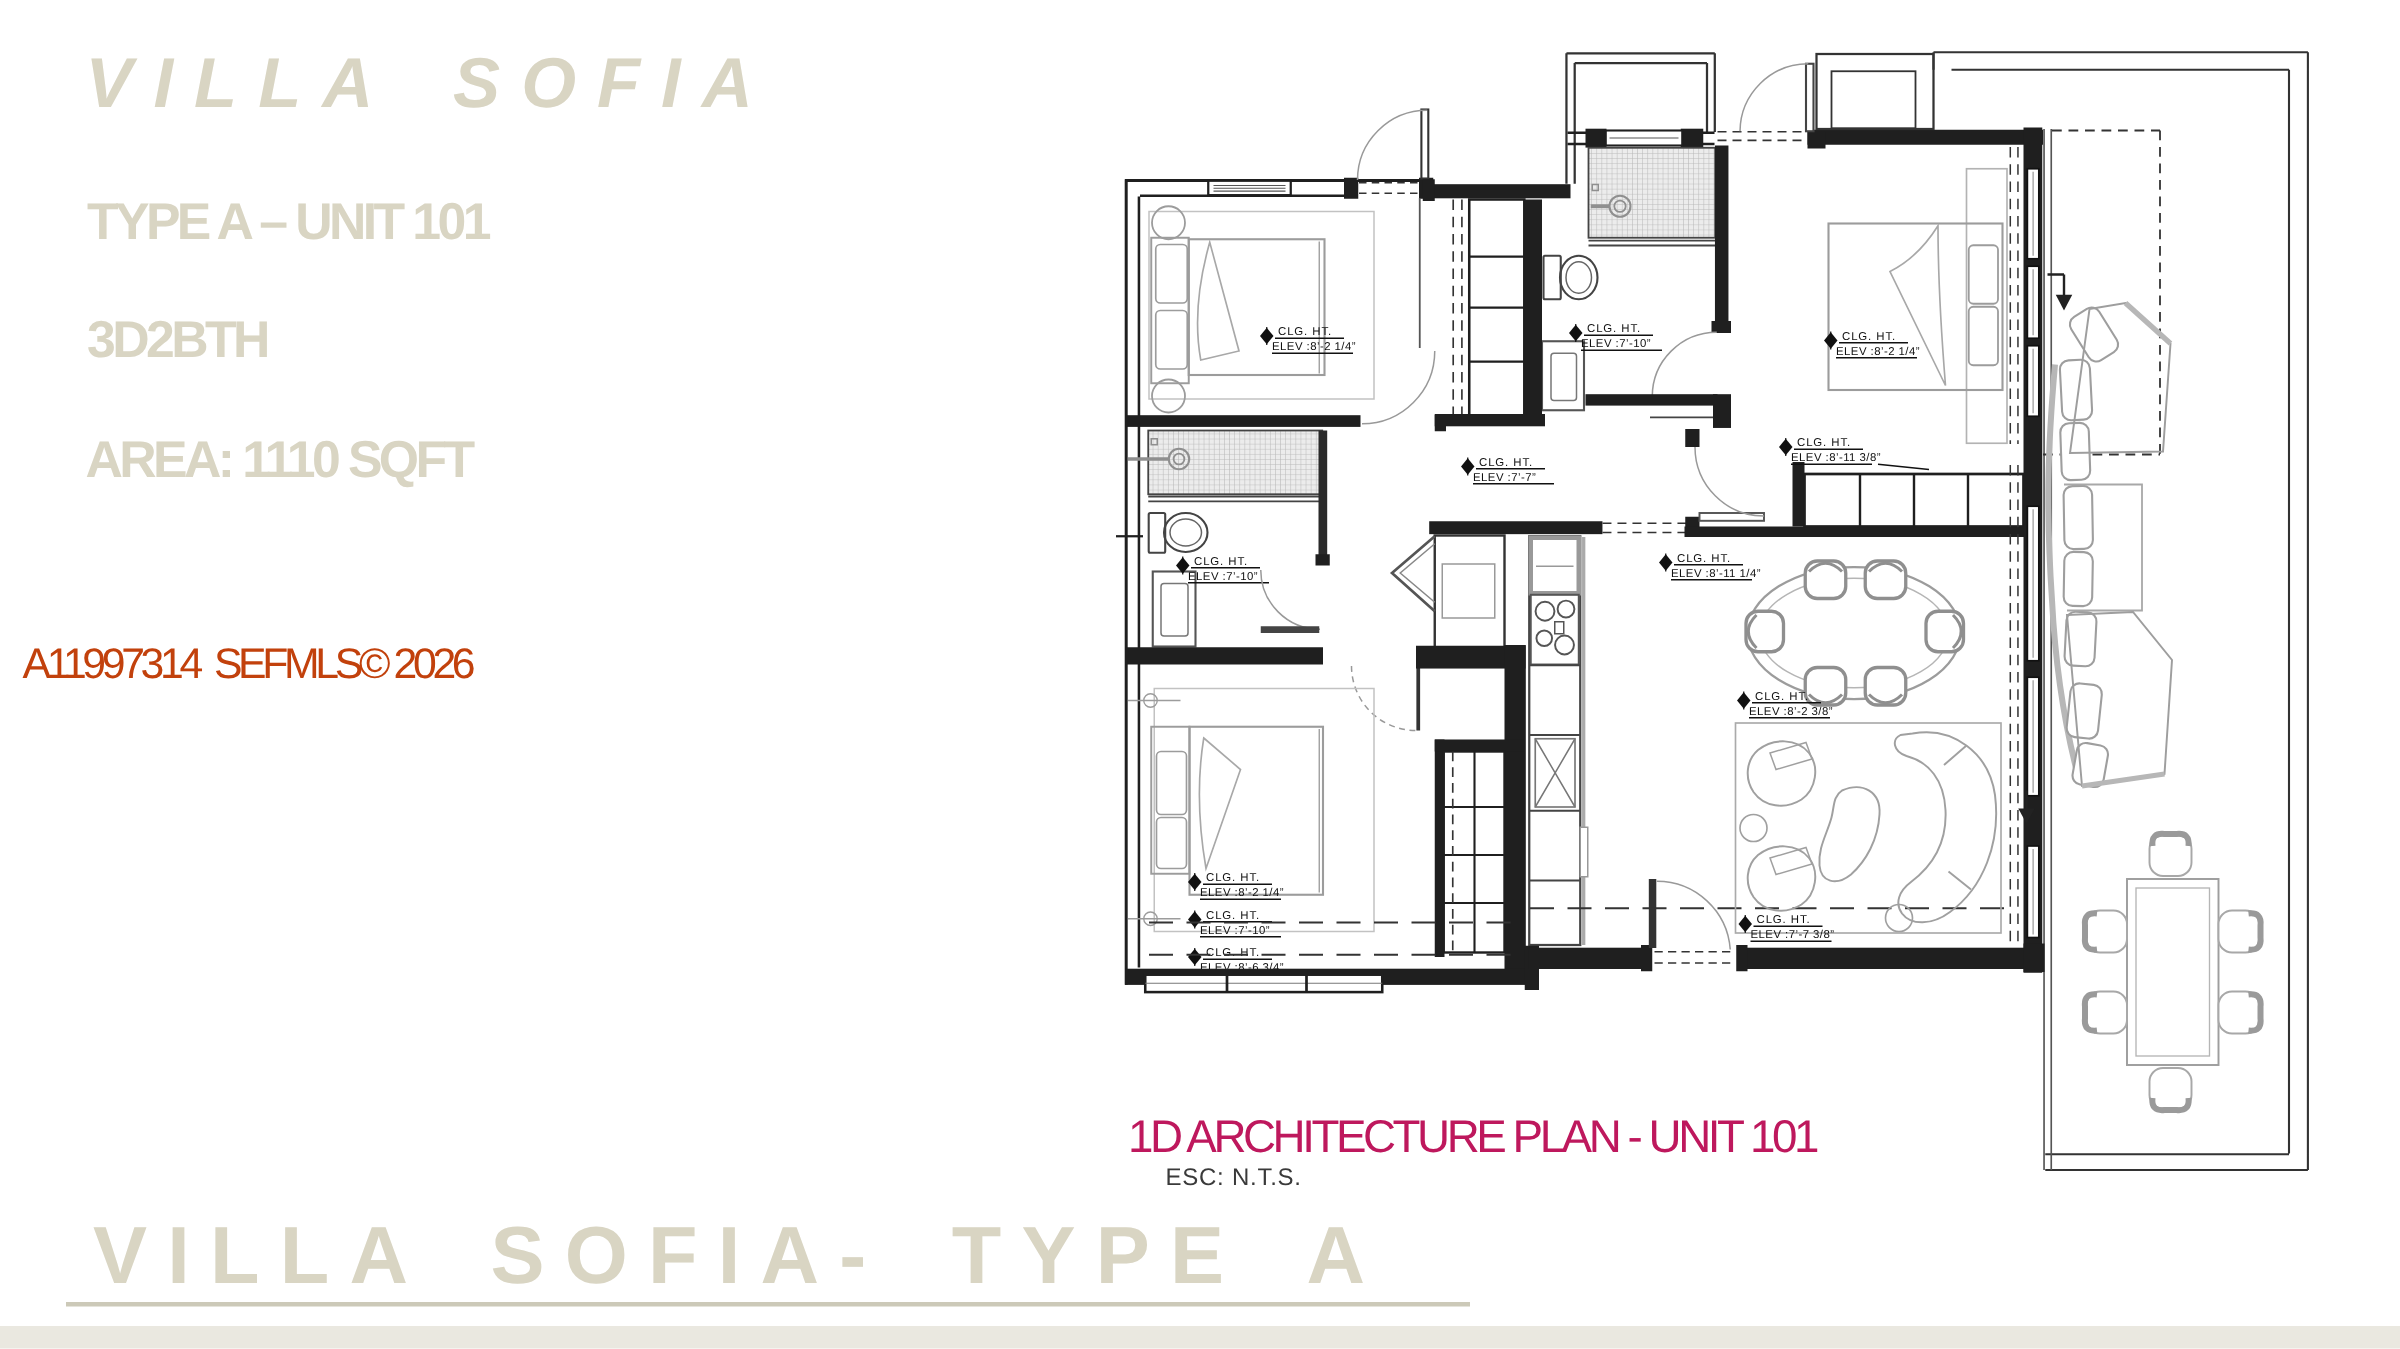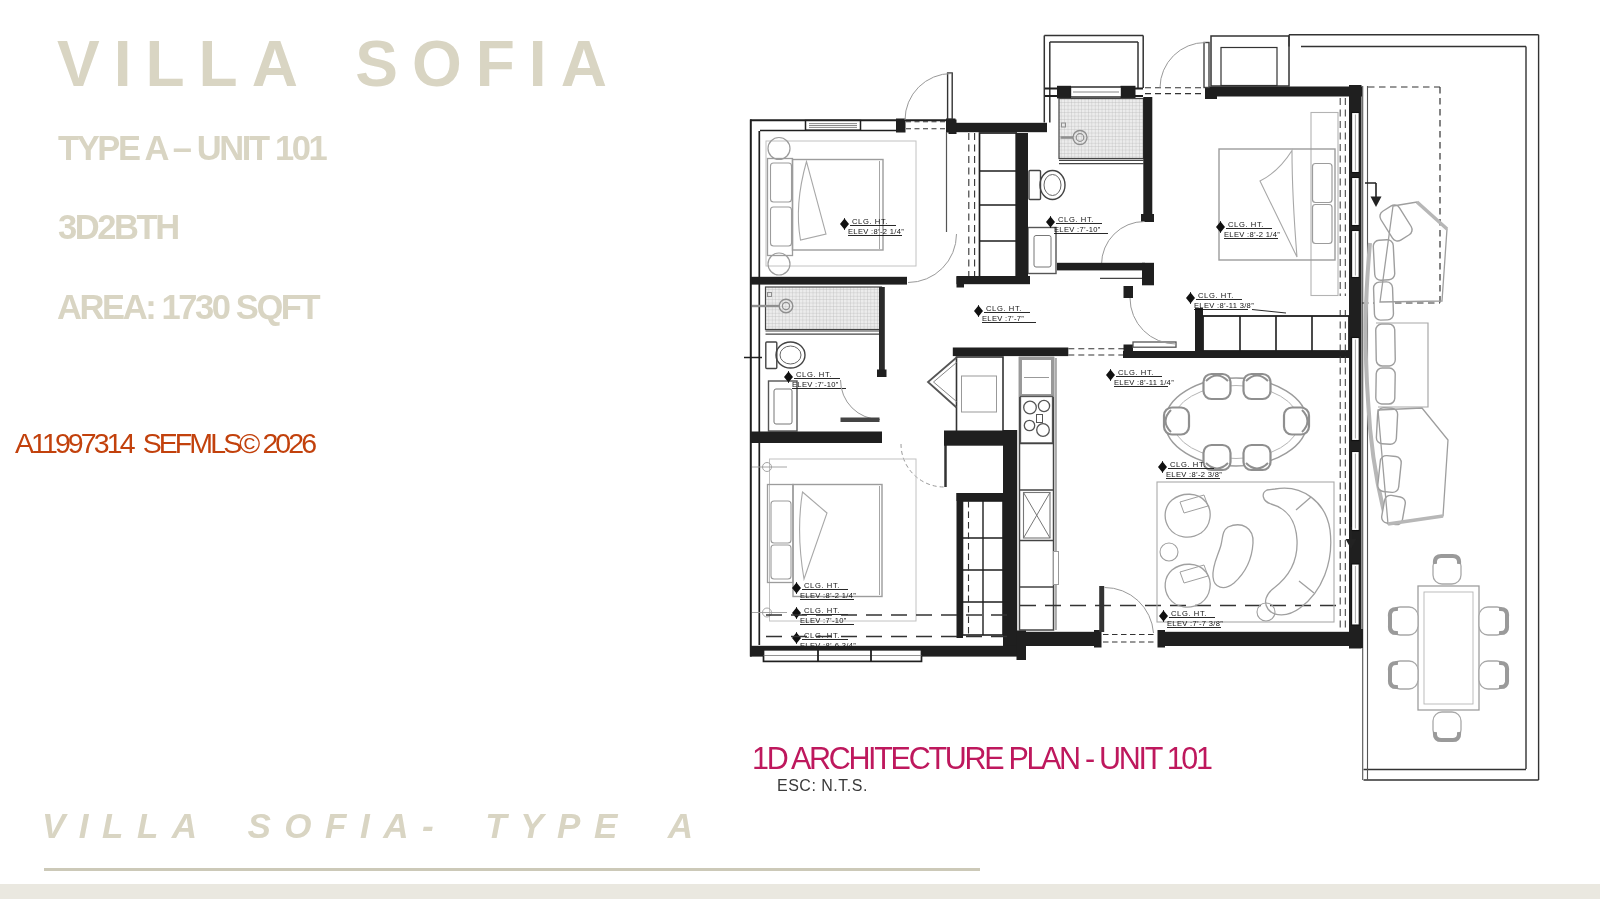--- a/index.html
+++ b/index.html
@@ -1,27 +1,27 @@
 <!DOCTYPE html>
 <html><head><meta charset="utf-8">
 <style>
 html,body{margin:0;padding:0;}
 body{width:1600px;height:899px;position:relative;background:#fff;overflow:hidden;
 font-family:"Liberation Sans",sans-serif;}
 .beige{color:#d9d5c3;font-weight:bold;position:absolute;white-space:nowrap;}
 </style></head>
 <body>
-<div class="beige" style="left:57px;top:27px;font-size:64px;letter-spacing:14px;word-spacing:14px;">VILLA SOFIA</div>
+<div class="beige" style="left:57px;top:27px;font-size:47px;letter-spacing:14px;word-spacing:14px;font-style:italic;">VILLA SOFIA</div>
 <div class="beige" style="left:58px;top:129px;font-size:34.5px;letter-spacing:-2.4px;">TYPE A – UNIT 101</div>
 <div class="beige" style="left:58px;top:208px;font-size:34.5px;letter-spacing:-2.4px;">3D2BTH</div>
-<div class="beige" style="left:57px;top:288px;font-size:34.5px;letter-spacing:-2.4px;">AREA: 1730 SQFT</div>
+<div class="beige" style="left:57px;top:288px;font-size:34.5px;letter-spacing:-2.4px;">AREA: 1110 SQFT</div>
 <div style="position:absolute;left:15px;top:427px;font-size:28.5px;letter-spacing:-2.9px;color:#c2410c;white-space:nowrap;">A11997314&nbsp;&nbsp;SEFMLS© 2026</div>
 <div style="position:absolute;left:752px;top:741px;font-size:30.5px;letter-spacing:-2.3px;color:#be185d;white-space:nowrap;">1D ARCHITECTURE PLAN - UNIT 101</div>
 <div style="position:absolute;left:753px;top:777px;font-size:16px;letter-spacing:0.5px;color:#3a3a3a;margin-left:24px;">ESC: N.T.S.</div>
-<div class="beige" style="left:42px;top:806px;font-size:35px;letter-spacing:13.5px;word-spacing:15px;font-style:italic;">VILLA SOFIA- TYPE A</div>
+<div class="beige" style="left:62px;top:806px;font-size:54px;letter-spacing:13.5px;word-spacing:15px;">VILLA SOFIA- TYPE A</div>
 <div style="position:absolute;left:44px;top:868px;width:936px;height:2.5px;background:#ccc9b8;"></div>
 <div style="position:absolute;left:0px;top:884px;width:1600px;height:15px;background:#eae8e0;"></div>
 <svg width="1600" height="899" viewBox="0 0 1600 899" style="position:absolute;left:0;top:0">
     <defs>
 <pattern id="ht" width="3.4" height="3.4" patternUnits="userSpaceOnUse">
 <rect width="3.4" height="3.4" fill="#ececec"></rect>
 <path d="M0,0 H3.4 M0,0 V3.4" stroke="#b9b9b9" stroke-width="0.7"></path>
 </pattern>
 </defs>
 <g stroke="#1f1f1f" fill="none">

